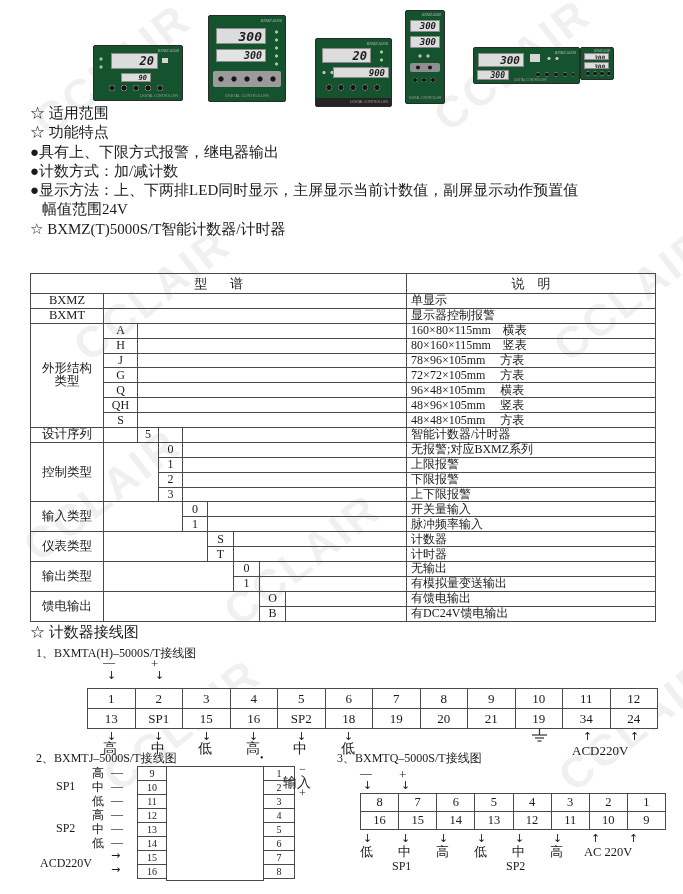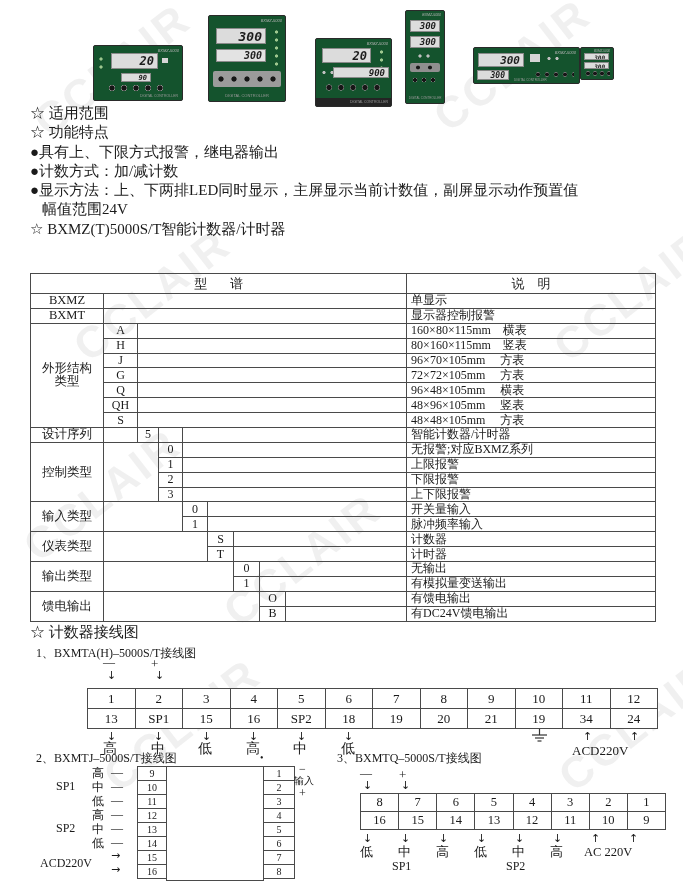--- a/index.html
+++ b/index.html
@@ -173,21 +173,21 @@
     <td class="desc">160×80×115mm　横表</td>
   </tr>
   <tr>
           <td>H</td>
           <td colspan="7"></td>
           <td class="desc">80×160×115mm　竖表</td>
         </tr>
   <tr>
           <td>J</td>
           <td colspan="7"></td>
-          <td class="desc">96×70×105mm　 方表</td>
+          <td class="desc">78×96×105mm　 方表</td>
         </tr>
   <tr>
           <td>G</td>
           <td colspan="7"></td>
           <td class="desc">72×72×105mm　 方表</td>
         </tr>
   <tr>
           <td>Q</td>
           <td colspan="7"></td>
           <td class="desc">96×48×105mm　 横表</td>
@@ -353,21 +353,21 @@
         <div class="vc">1</div>
         <div class="vc">2</div>
         <div class="vc">3</div>
         <div class="vc">4</div>
         <div class="vc">5</div>
         <div class="vc">6</div>
         <div class="vc">7</div>
         <div class="vc">8</div>
       </div>
   <div class="lab" style="left:259px;top:0px;font-size:12px;">−</div>
-  <div class="lab" style="left:254px;top:12px;font-size:10px;">输入</div>
+  <div class="lab" style="left:243px;top:12px;font-size:14px;">输入</div>
   <div class="lab" style="left:259px;top:24px;font-size:12px;">+</div>
 </div>
 
 <div class="abs" style="left:348px;top:766px;width:308px;height:112px;">
   <div class="lab" style="left:12px;top:0px;font-size:12px;">—</div>
   <div class="lab" style="left:51px;top:1px;font-size:13px;">+</div>
   <div class="lab arr" style="left:15px;top:13px;">↓</div>
   <div class="lab arr" style="left:53px;top:13px;">↓</div>
   <div class="hgrid" id="d3g">
     <div style="display:contents"><div class="hc">8</div><div class="hc">7</div><div class="hc">6</div><div class="hc">5</div><div class="hc">4</div><div class="hc">3</div><div class="hc">2</div><div class="hc">1</div></div>

